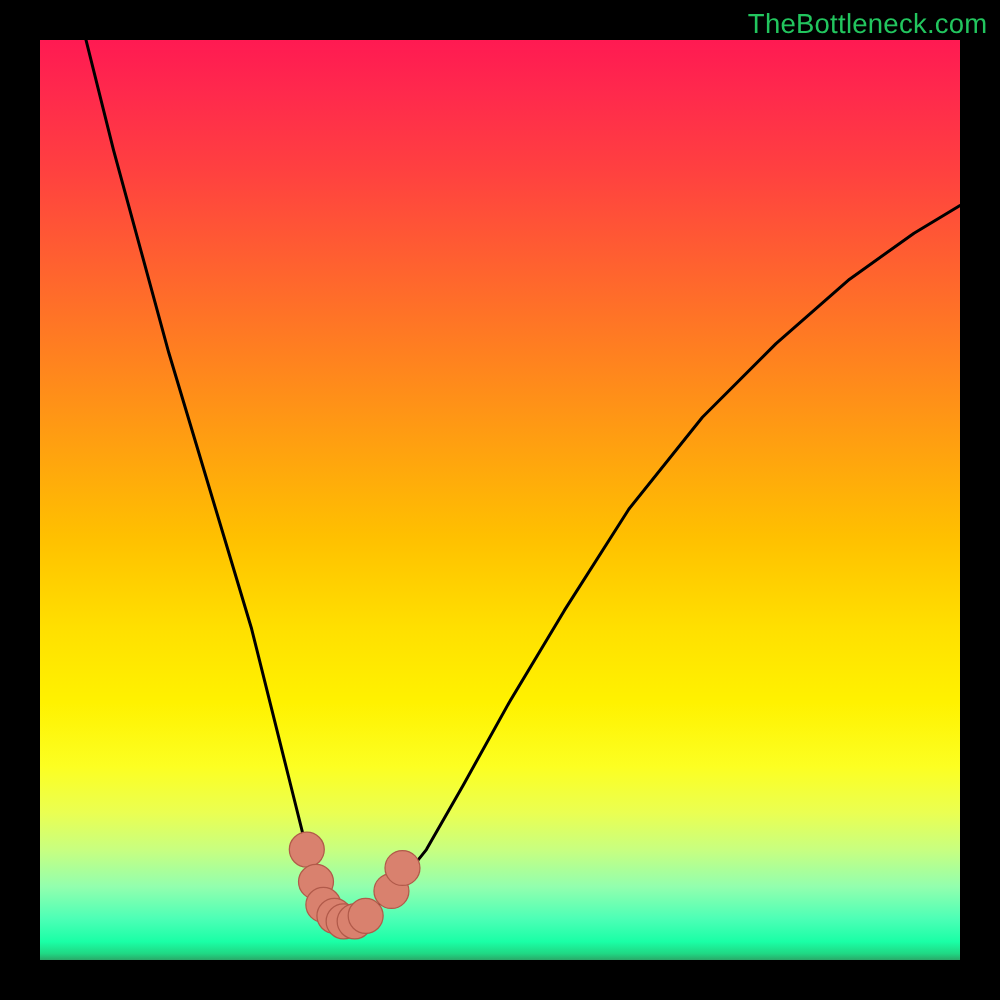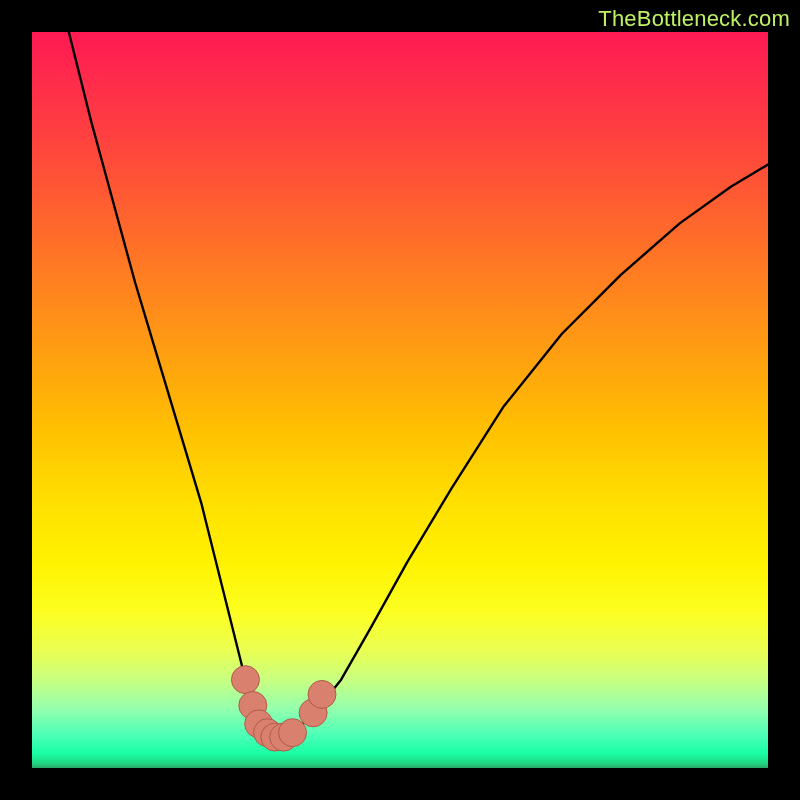--- a/index.html
+++ b/index.html
@@ -51,21 +51,21 @@
   .curve-svg {
     position: absolute;
     inset: 0;
     width: 736px;
     height: 736px;
   }
   .watermark {
     position: absolute;
     top: 6px;
     right: 10px;
-    color: #bef264;
+    color: #22c55e;
     font-size: 22px;
     letter-spacing: 0.2px;
     user-select: none;
   }
 </style>
 </head>
 <body>
 
 <div class="frame">
   <div class="plot">

